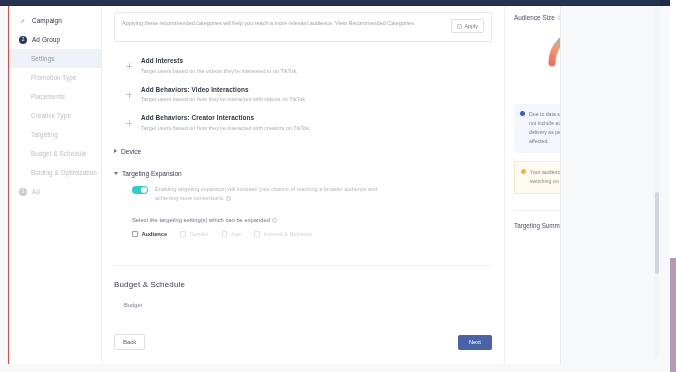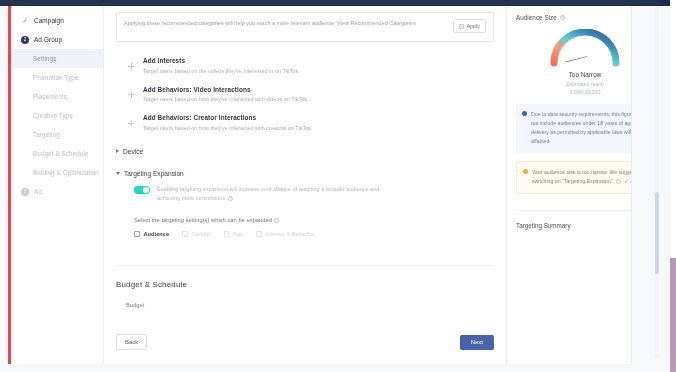--- a/index.html
+++ b/index.html
@@ -16,23 +16,23 @@
     position: absolute; top: 0; left: 0; width: 676px; height: 6px;
     background: #1f2b47;
   }
   .topbar-inner {
     position: absolute; top: 0; left: 0; width: 660px; height: 5px;
     background: #26324f;
   }
 
   
   .page {
-    position: absolute; top: 6px; left: 8px; width: 624px; height: 358px;
+    position: absolute; top: 6px; left: 8px; width: 553px; height: 358px;
     background: #b91c1c;
-    border-left: 3px solid #ef4444;
+    border-left: 1px solid #ef4444;
     border-right: 1px solid #e8eaee;
     overflow: hidden;
   }
 
   
   .sidebar {
     position: absolute; top: 0; left: 0; width: 93px; height: 358px;
     background: #ffffff;
     border-right: 1px solid #eceef1;
     padding-top: 5px;

